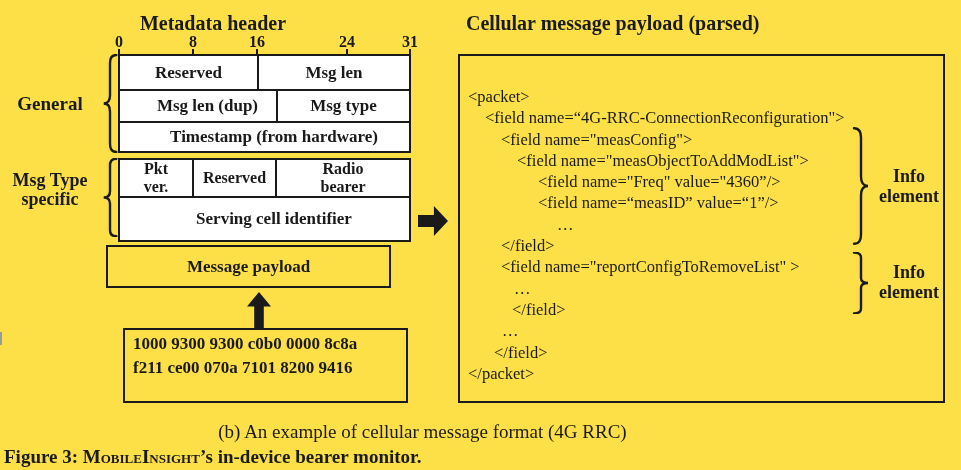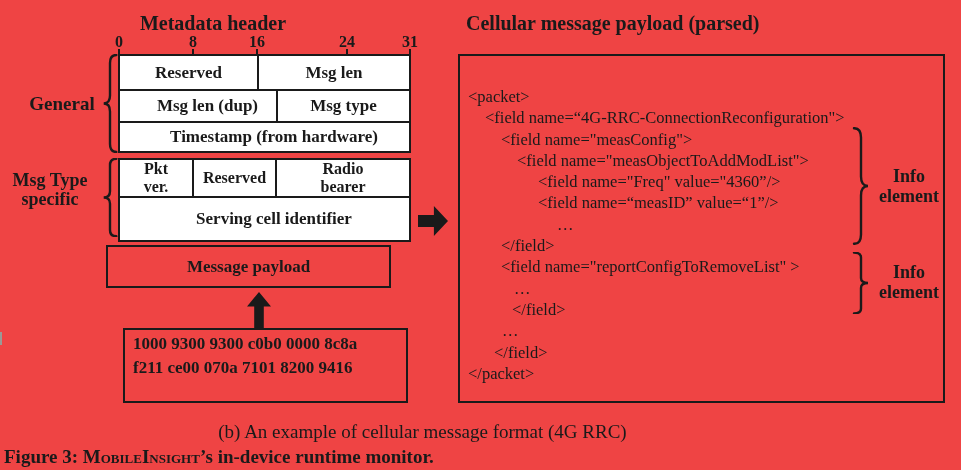--- a/index.html
+++ b/index.html
@@ -1,16 +1,16 @@
 <!DOCTYPE html>
 <html><head>
 <meta charset="utf-8">
 <style>
   html,body{margin:0;padding:0;background:#fff;}
-  #stage{position:relative;width:961px;height:470px;background:#ef4444;overflow:hidden;
+  #stage{position:relative;width:961px;height:470px;background:#fde047;overflow:hidden;
          font-family:"Liberation Serif","DejaVu Serif",serif;color:#1a1a1a;}
   .abs{position:absolute;}
   .b{font-weight:bold;}
   
   .tick{position:absolute;width:2px;height:6px;background:#1a1a1a;top:49px;}
   .ticklab{position:absolute;top:33px;width:36px;text-align:center;font-weight:bold;font-size:16px;line-height:18px;}
   
   .tbl{position:absolute;left:118px;width:293px;box-sizing:border-box;}
   .row{box-sizing:border-box;border:2px solid #1a1a1a;display:flex;background:#fff;}
   .row + .row{margin-top:-2px;padding-left:19px;}
@@ -67,21 +67,21 @@
   <div class="tick" style="left:192px;"></div>
   <div class="tick" style="left:256px;"></div>
   <div class="tick" style="left:346px;"></div>
   <div class="tick" style="left:409px;"></div>
 
   <div class="brace" style="left:101px;top:54px;width:18px;height:99px;">
     <svg viewBox="0 0 20 100" preserveAspectRatio="none" aria-hidden="true">
       <path d="M17 1 Q10 1 10 9 L10 42 Q10 50 3 50 Q10 50 10 58 L10 91 Q10 99 17 99"></path>
     </svg>
   </div>
-  <div class="abs sidelab" style="left:14px;top:94px;width:96px;font-size:19px;">General</div>
+  <div class="abs sidelab" style="left:2px;top:94px;width:96px;font-size:19px;">General</div>
 
   <div class="tbl" style="top:54px;">
     <div class="row gr1">
       <div class="cell gc1" style="font-size:17px;">Reserved</div>
       <div class="cell gc2" style="font-size:17px;">Msg len</div>
     </div>
     <div class="row gr2">
       <div class="cell gc1" style="font-size:17px;">Msg len (dup)</div>
       <div class="cell gc2" style="font-size:17px;">Msg type</div>
     </div>
@@ -162,18 +162,18 @@
       <path d="M3 1 Q10 1 10 9 L10 42 Q10 50 17 50 Q10 50 10 58 L10 91 Q10 99 3 99"></path>
     </svg>
   </div>
   <div class="abs infolab" style="left:872px;top:262px;">
     <div>Info</div>
     <div>element</div>
   </div>
 
   <div class="abs subcap">(b) An example of cellular message format (4G RRC)</div>
   <div class="abs figcap">
-    <span>Figure 3: </span><span class="sc">MobileInsight</span><span>’s in-device runtime monitor.</span>
+    <span>Figure 3: </span><span class="sc">MobileInsight</span><span>’s in-device bearer monitor.</span>
   </div>
 
   <div class="abs artifact"></div>
 
 </div>
 
 </body></html>

